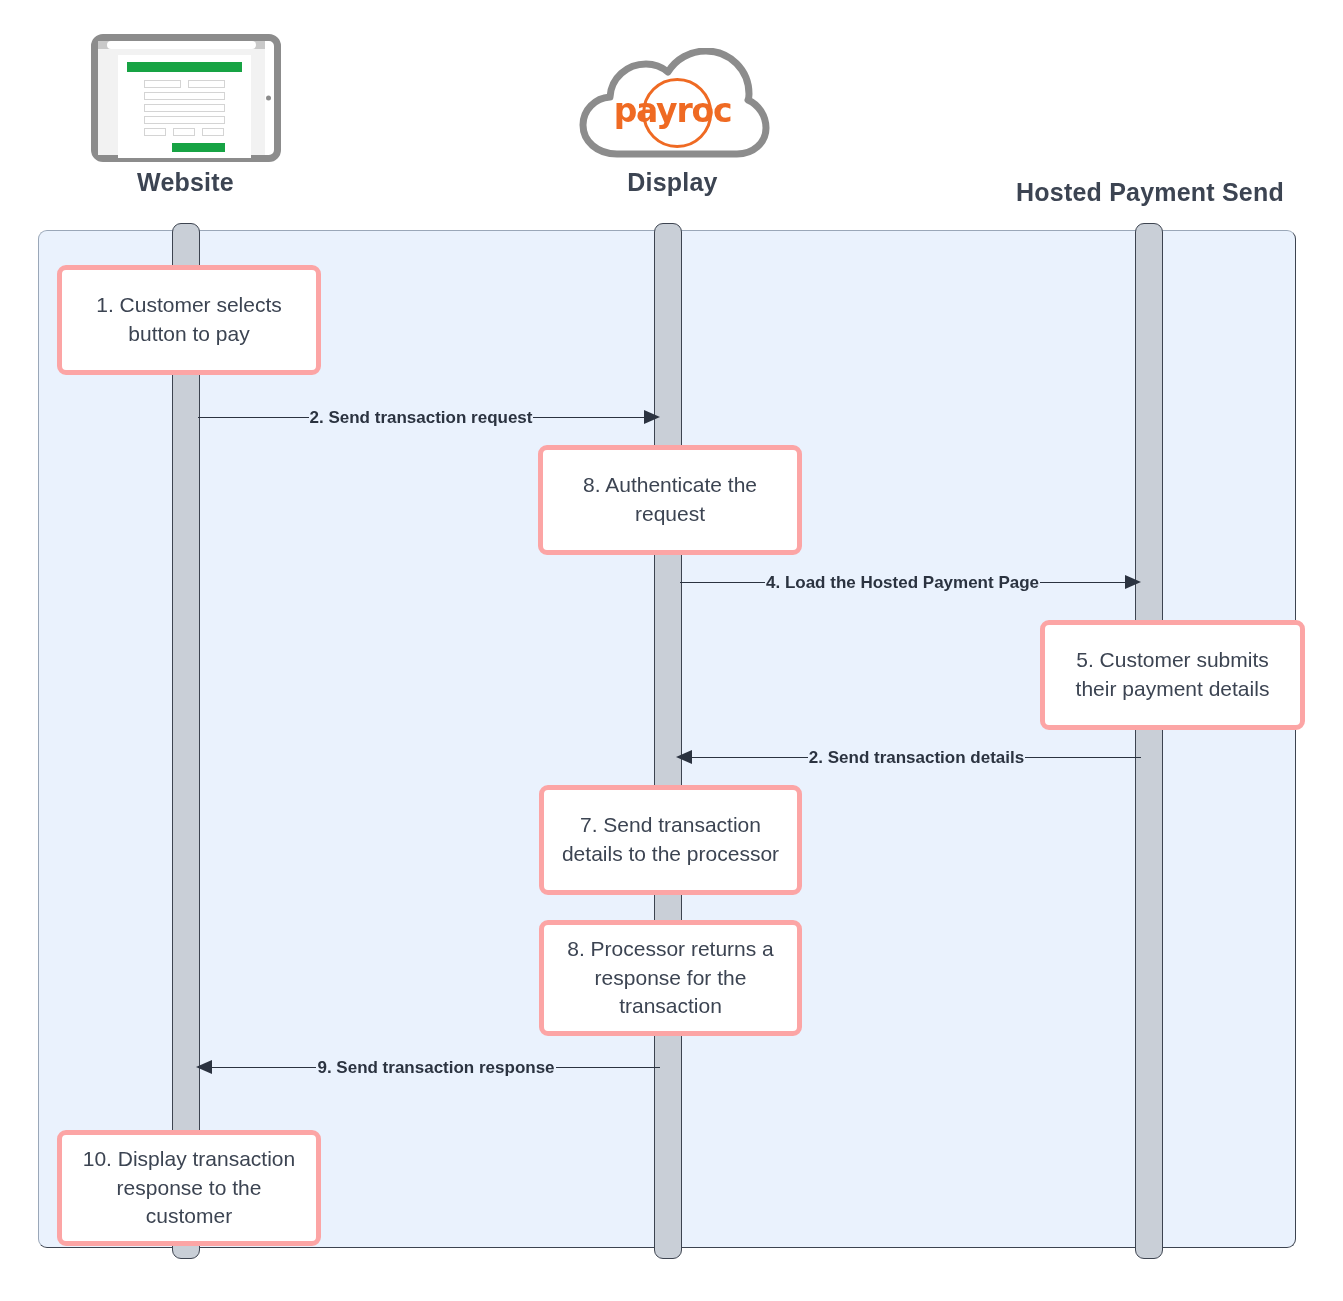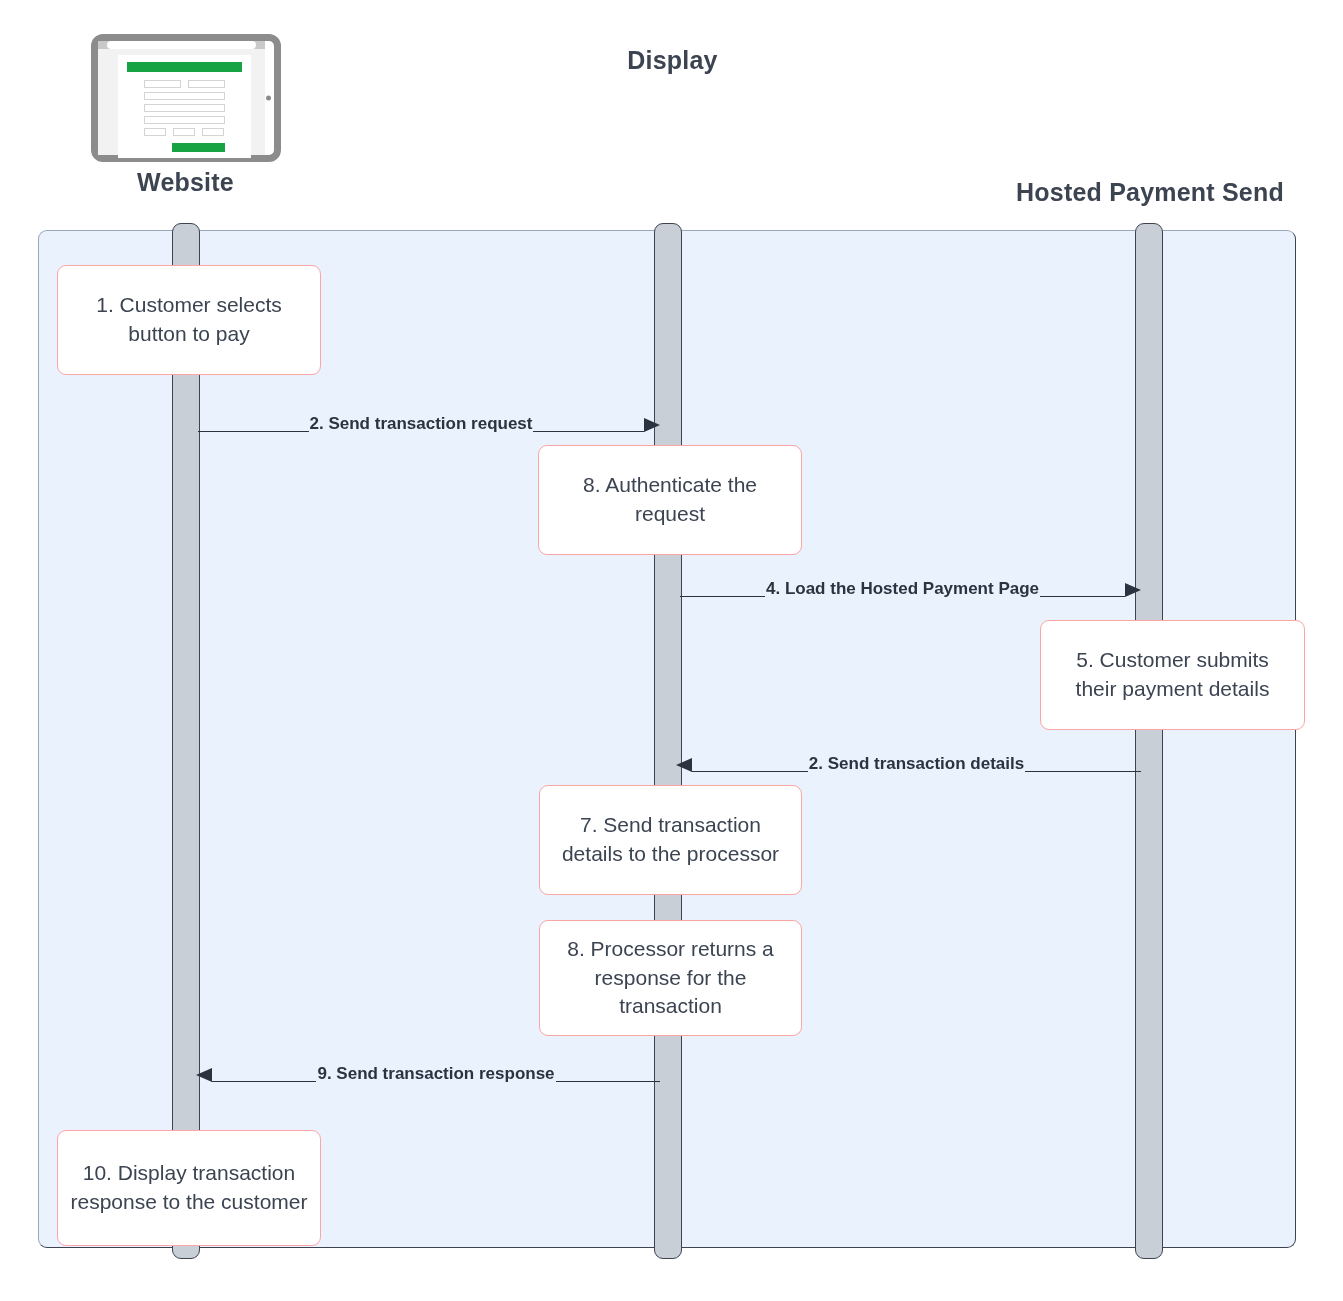--- a/index.html
+++ b/index.html
@@ -148,39 +148,39 @@
     background: #c9cfd7;
     border: 1px solid #3d4450;
     border-radius: 9px;
     box-sizing: border-box;
   }
 
   
   .activity {
     position: absolute;
     background: #ffffff;
-    border: 1px solid #fca5a5;
+    border: 5px solid #fca5a5;
     border-radius: 9px;
     box-sizing: border-box;
     display: flex;
     align-items: center;
     justify-content: center;
     text-align: center;
     color: #3c4452;
     font-size: 21px;
     line-height: 1.36;
     padding: 6px 12px;
   }
 
   
   .message {
     position: absolute;
     height: 30px;
     display: flex;
-    align-items: flex-end;
+    align-items: center;
   }
   .msg-line {
     flex: 1;
     height: 0;
     border-top: 1.6px solid #2b3340;
     position: relative;
   }
   .msg-label {
     font-size: 17px;
     font-weight: bold;
@@ -232,20 +232,41 @@
           </div>
         </div>
       </div>
       <div class="tablet-dot"></div>
     </div>
   </div>
   <div class="actor-title">Website</div>
 </div>
 
 <div class="actor-header" style="left:535px; top:46px; width:275px;">
+  <div class="actor-icon" style="height:122px">
+    <div class="cloud-wrap">
+      <svg width="200" height="118" viewBox="0 0 200 118">
+        <path d="M44 106
+                 C24 106 10 93 10 77
+                 C10 62 22 50 37 49
+                 C38 30 54 16 73 16
+                 C81 16 89 19 95 24
+                 C103 11 117 3 133 3
+                 C157 3 176 22 176 46
+                 C176 48 176 50 175 52
+                 C186 57 193 68 193 80
+                 C193 95 180 106 164 106
+                 Z" fill="#ffffff" stroke="#8c8c8c" stroke-width="7" stroke-linejoin="round"></path>
+      </svg>
+      <div class="payroc-logo">
+        <div class="payroc-circle"></div>
+        <div class="payroc-text">payroc</div>
+      </div>
+    </div>
+  </div>
   <div class="actor-title">Display</div>
 </div>
 
 <div class="actor-header" style="left:1005px; top:178px; width:290px;">
   <div class="actor-title">Hosted Payment Send</div>
 </div>
 
 <div class="panel" style="left:38px; top:230px; width:1258px; height:1018px;"></div>
 
 <div class="lifeline" style="left:172px; top:223px; height:1036px;"></div>

